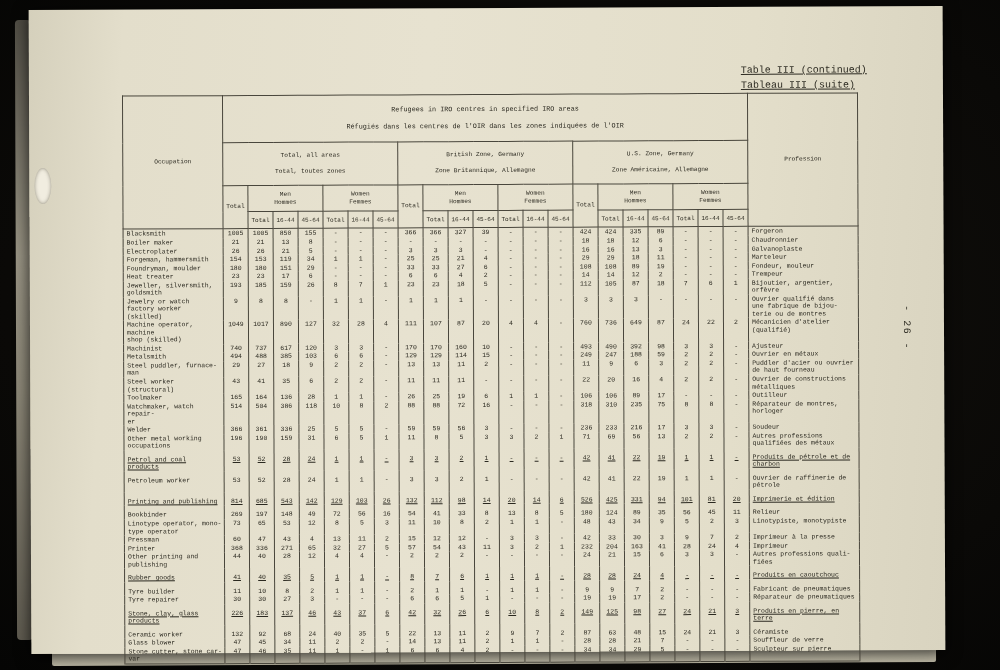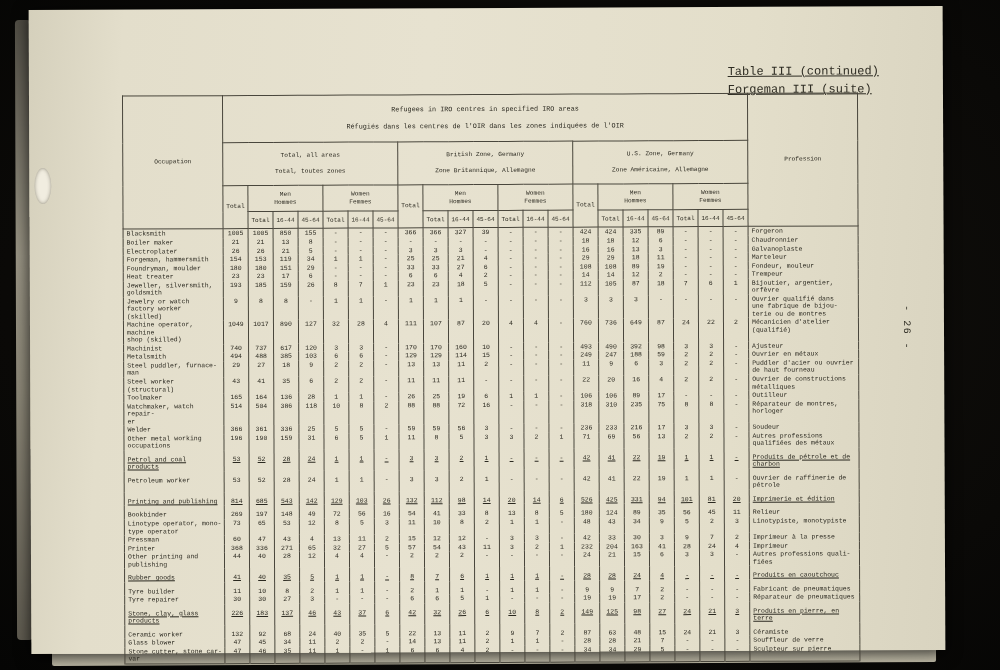--- a/index.html
+++ b/index.html
@@ -11,21 +11,21 @@
     background:linear-gradient(180deg,#d3ceba,#c2bda9); transform:rotate(-0.25deg); border-radius:2px; }
   .edge-strip { position:absolute; left:16px; top:20px; width:16px; height:620px;
     background:linear-gradient(180deg,#504d44,#9a9585 38%,#8d8878 60%,#5f5b50);
     transform:rotate(-0.2deg); border-radius:4px; }
   .paper { position:absolute; left:30px; top:8px; width:914px; height:644px;
     background:linear-gradient(94deg,#d5d0bc 0%,#e3decb 10%,#e7e2d0 42%,#e3deca 76%,#d9d4c0 100%);
     transform:rotate(-0.25deg); box-shadow:0 3px 16px rgba(0,0,0,0.8); }
   .hole { position:absolute; left:5px; top:158px; width:17px; height:36px;
     background:#f1ede0; border-radius:50%;
     box-shadow:inset 0 0 4px rgba(70,64,46,0.55); }
-  .doc-ref { position:absolute; top:56px; right:64px; font-size:12px; line-height:1.5; color:#2e2c23; }
+  .doc-ref { position:absolute; top:56px; right:76px; font-size:10px; line-height:1.5; color:#2e2c23; }
   .doc-ref div { text-decoration:underline; }
   .pageno { position:absolute; left:854px; top:316px; font-size:10px; color:#2e2c23;
     transform:rotate(90deg); letter-spacing:1.5px; white-space:nowrap; }
   table.main { position:absolute; left:93px; top:86px; border-collapse:collapse;
     table-layout:fixed; color:#2b2920; border:1px solid #49463c; }
   col.c-occ { width:100px; } col.c-num { width:25px; } col.c-prof { width:110px; }
   th { border:1px solid #49463c; font-weight:normal; font-size:6.2px; line-height:1.3;
     text-align:center; vertical-align:middle; padding:1px; white-space:pre-line; color:#2b2920; }
   .h-main { height:30px; font-size:6.8px; }
   .h-zone { height:34px; }
@@ -45,21 +45,21 @@
 
 <div class="scan">
   <div class="under-page"></div>
   <div class="edge-strip"></div>
 
   <div class="paper">
     <div class="hole"></div>
 
     <div class="doc-ref">
       <div>Table III (continued)</div>
-      <div>Forgeman III (suite)</div>
+      <div>Tableau III (suite)</div>
     </div>
 
     <div class="pageno">- 26 -</div>
 
     <table class="main">
       <colgroup>
         <col class="c-occ">
         <col class="c-num">
           <col class="c-num">
           <col class="c-num">

